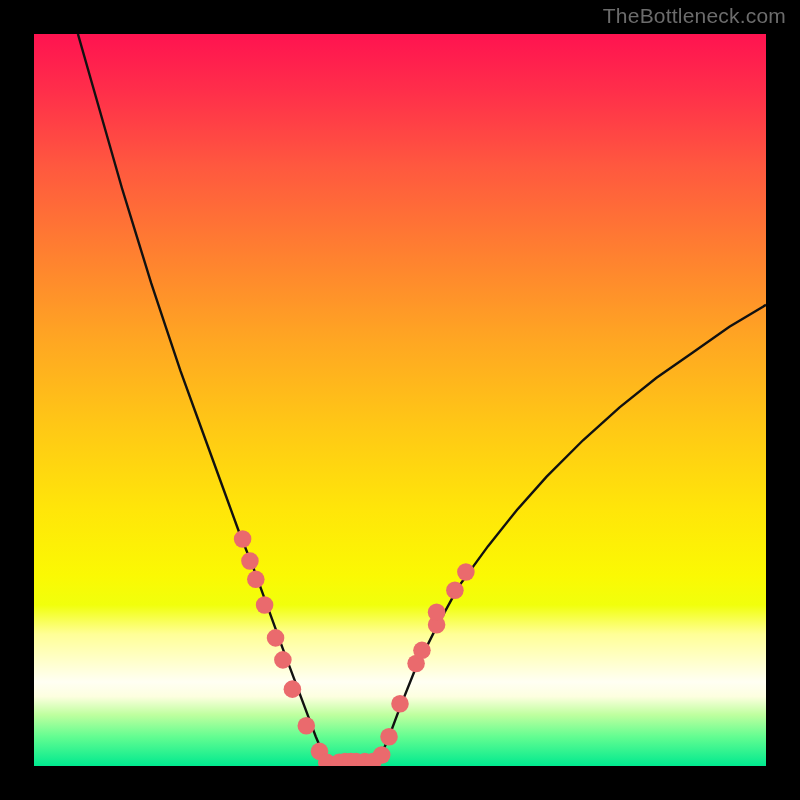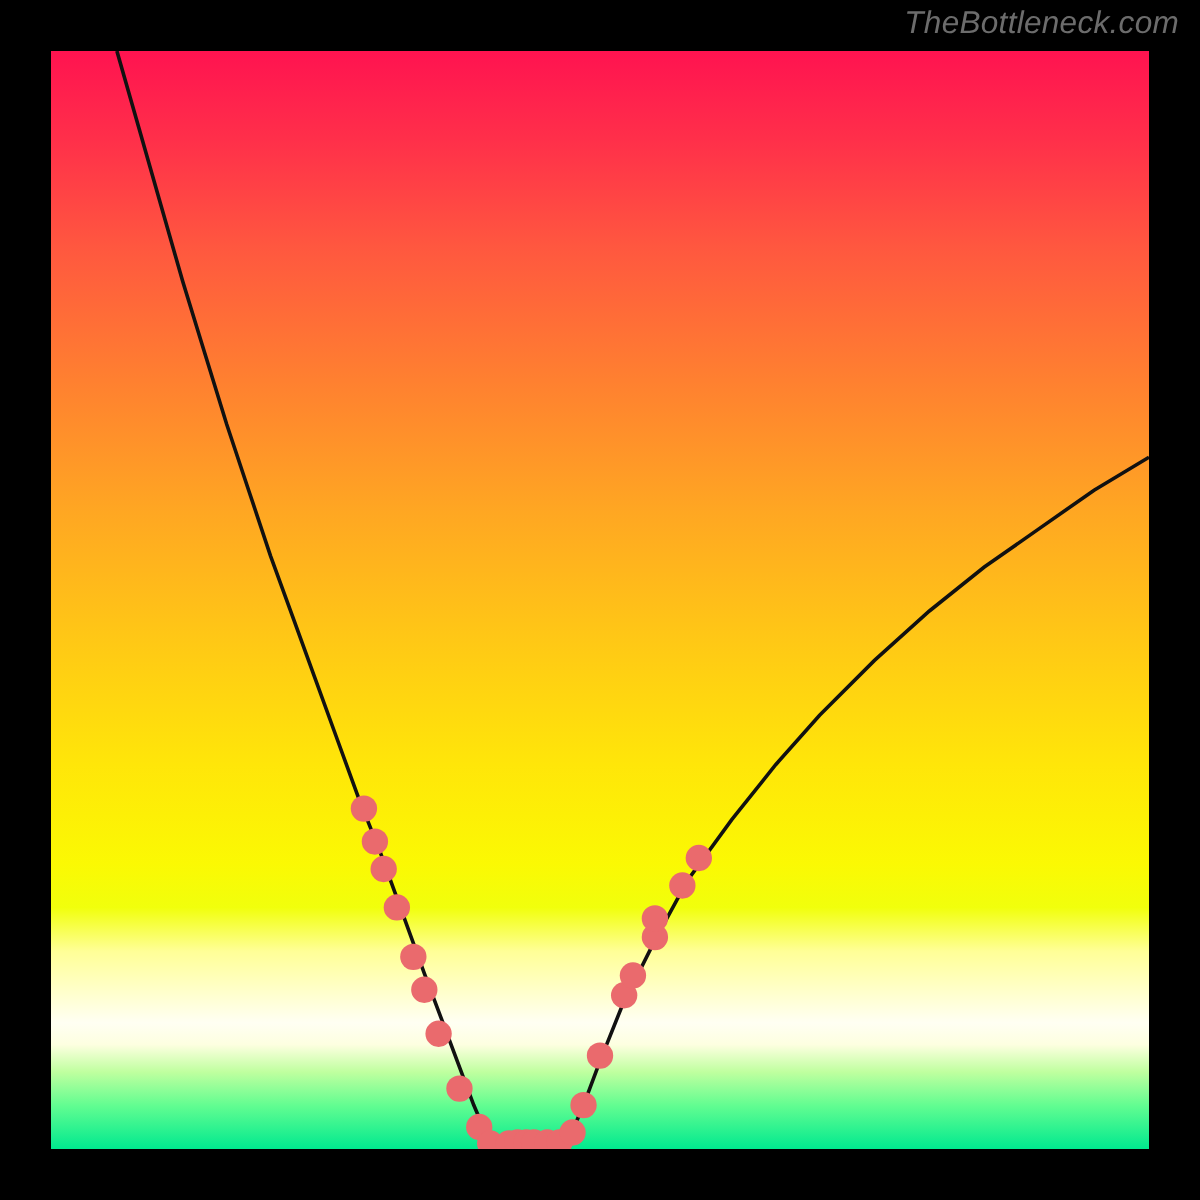--- a/index.html
+++ b/index.html
@@ -9,21 +9,20 @@
     height: 800px;
     overflow: hidden;
     background: #000;
     font-family: Arial, Helvetica, sans-serif;
   }
   .outer {
     width: 800px;
     height: 800px;
     background: #000;
     position: relative;
-    font-style: italic;
   }
   .watermark {
     position: absolute;
     top: 4px;
     right: 14px;
     color: #6c6c6c;
     font-size: 21px;
     font-weight: 500;
     letter-spacing: 0.2px;
     z-index: 10;

